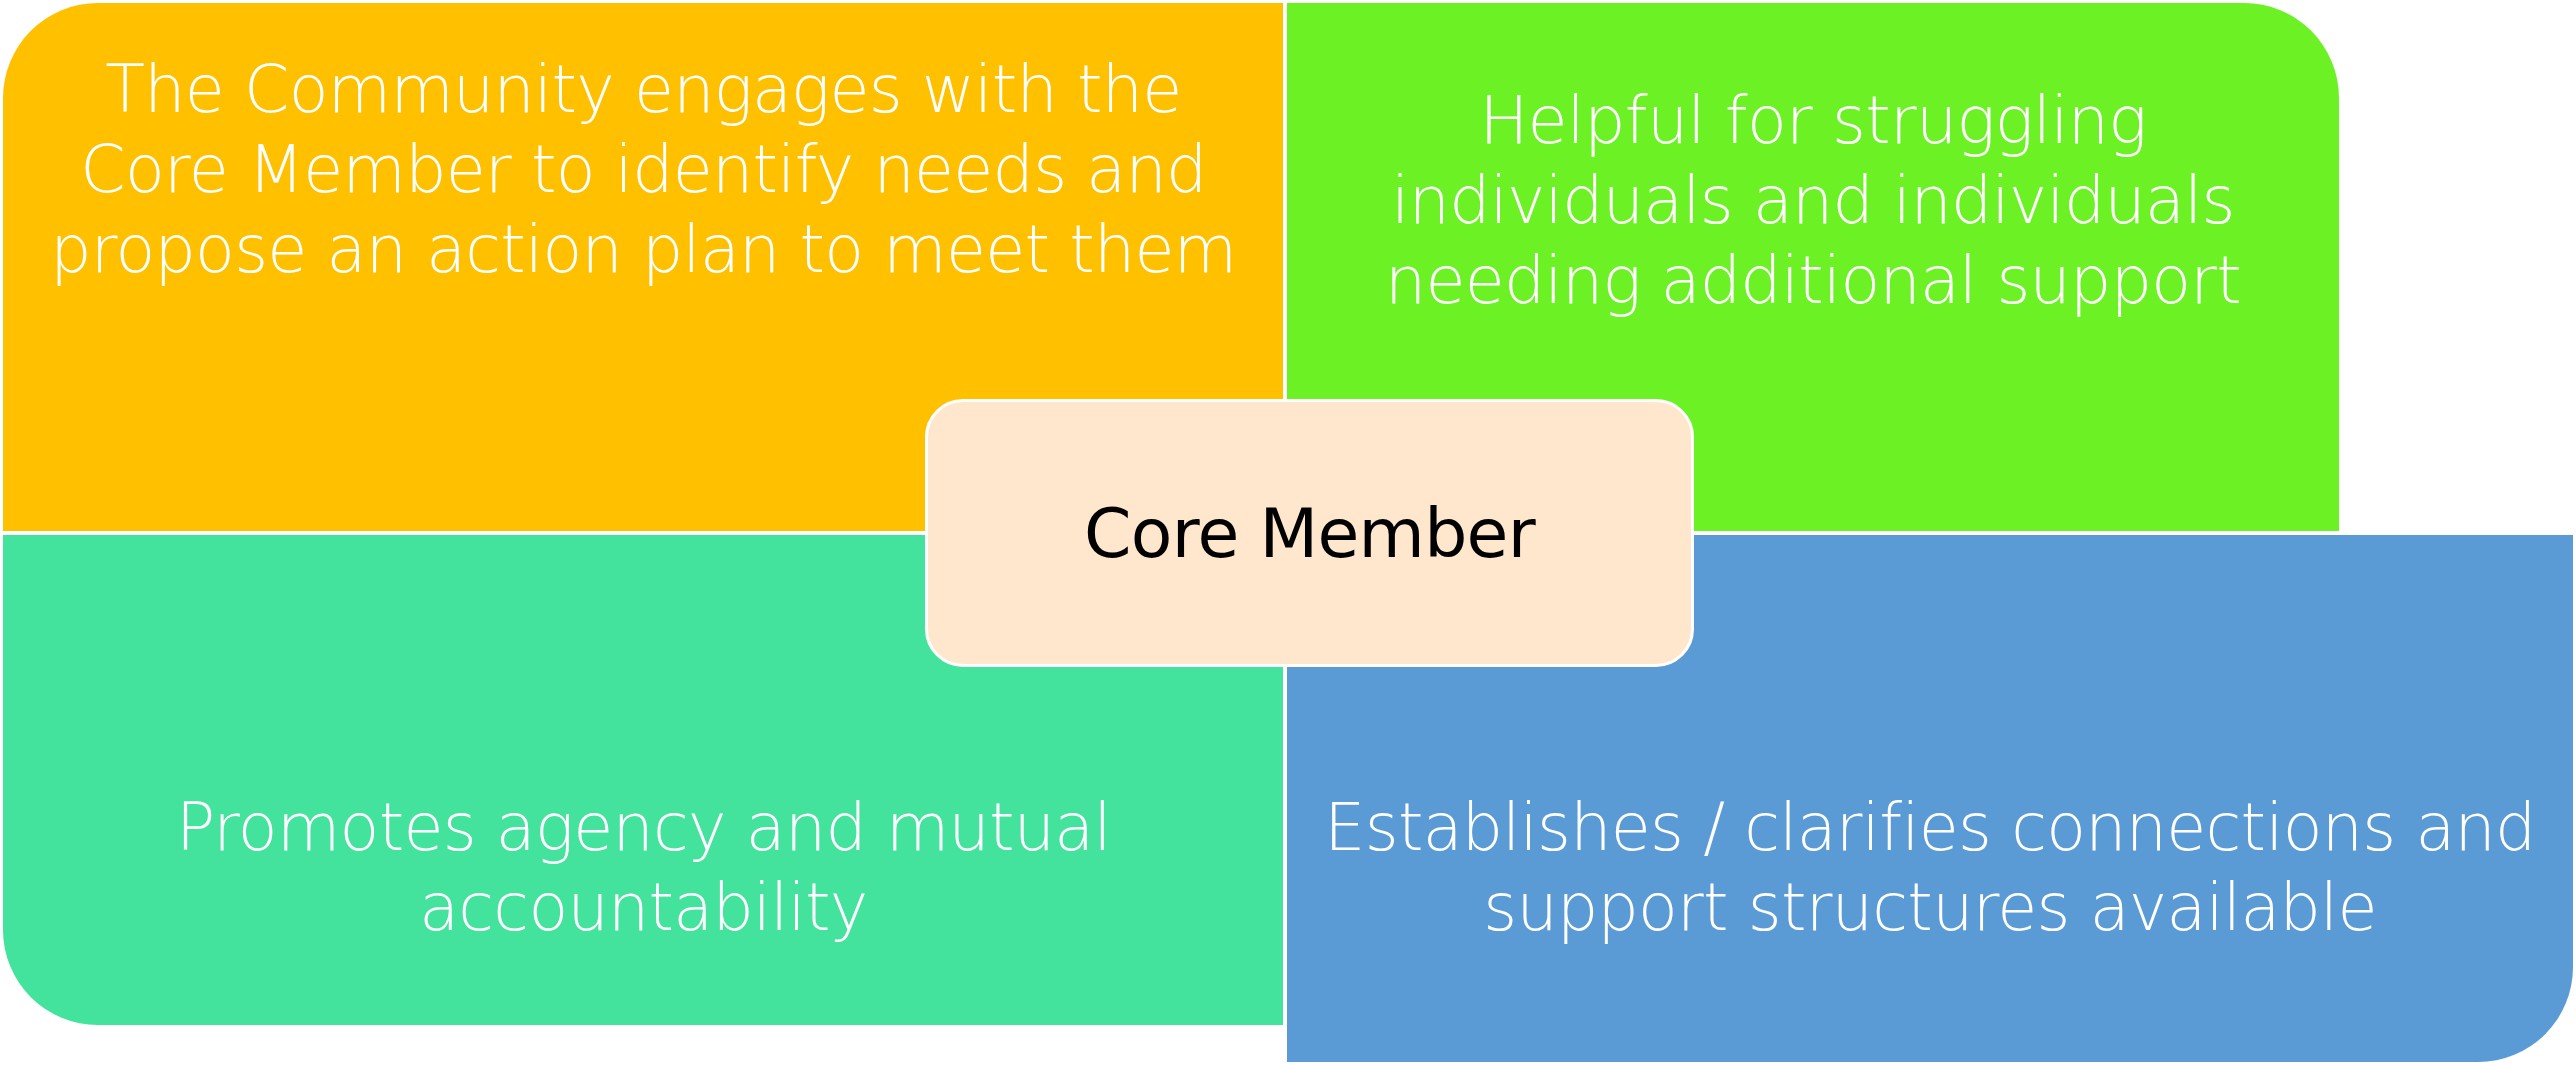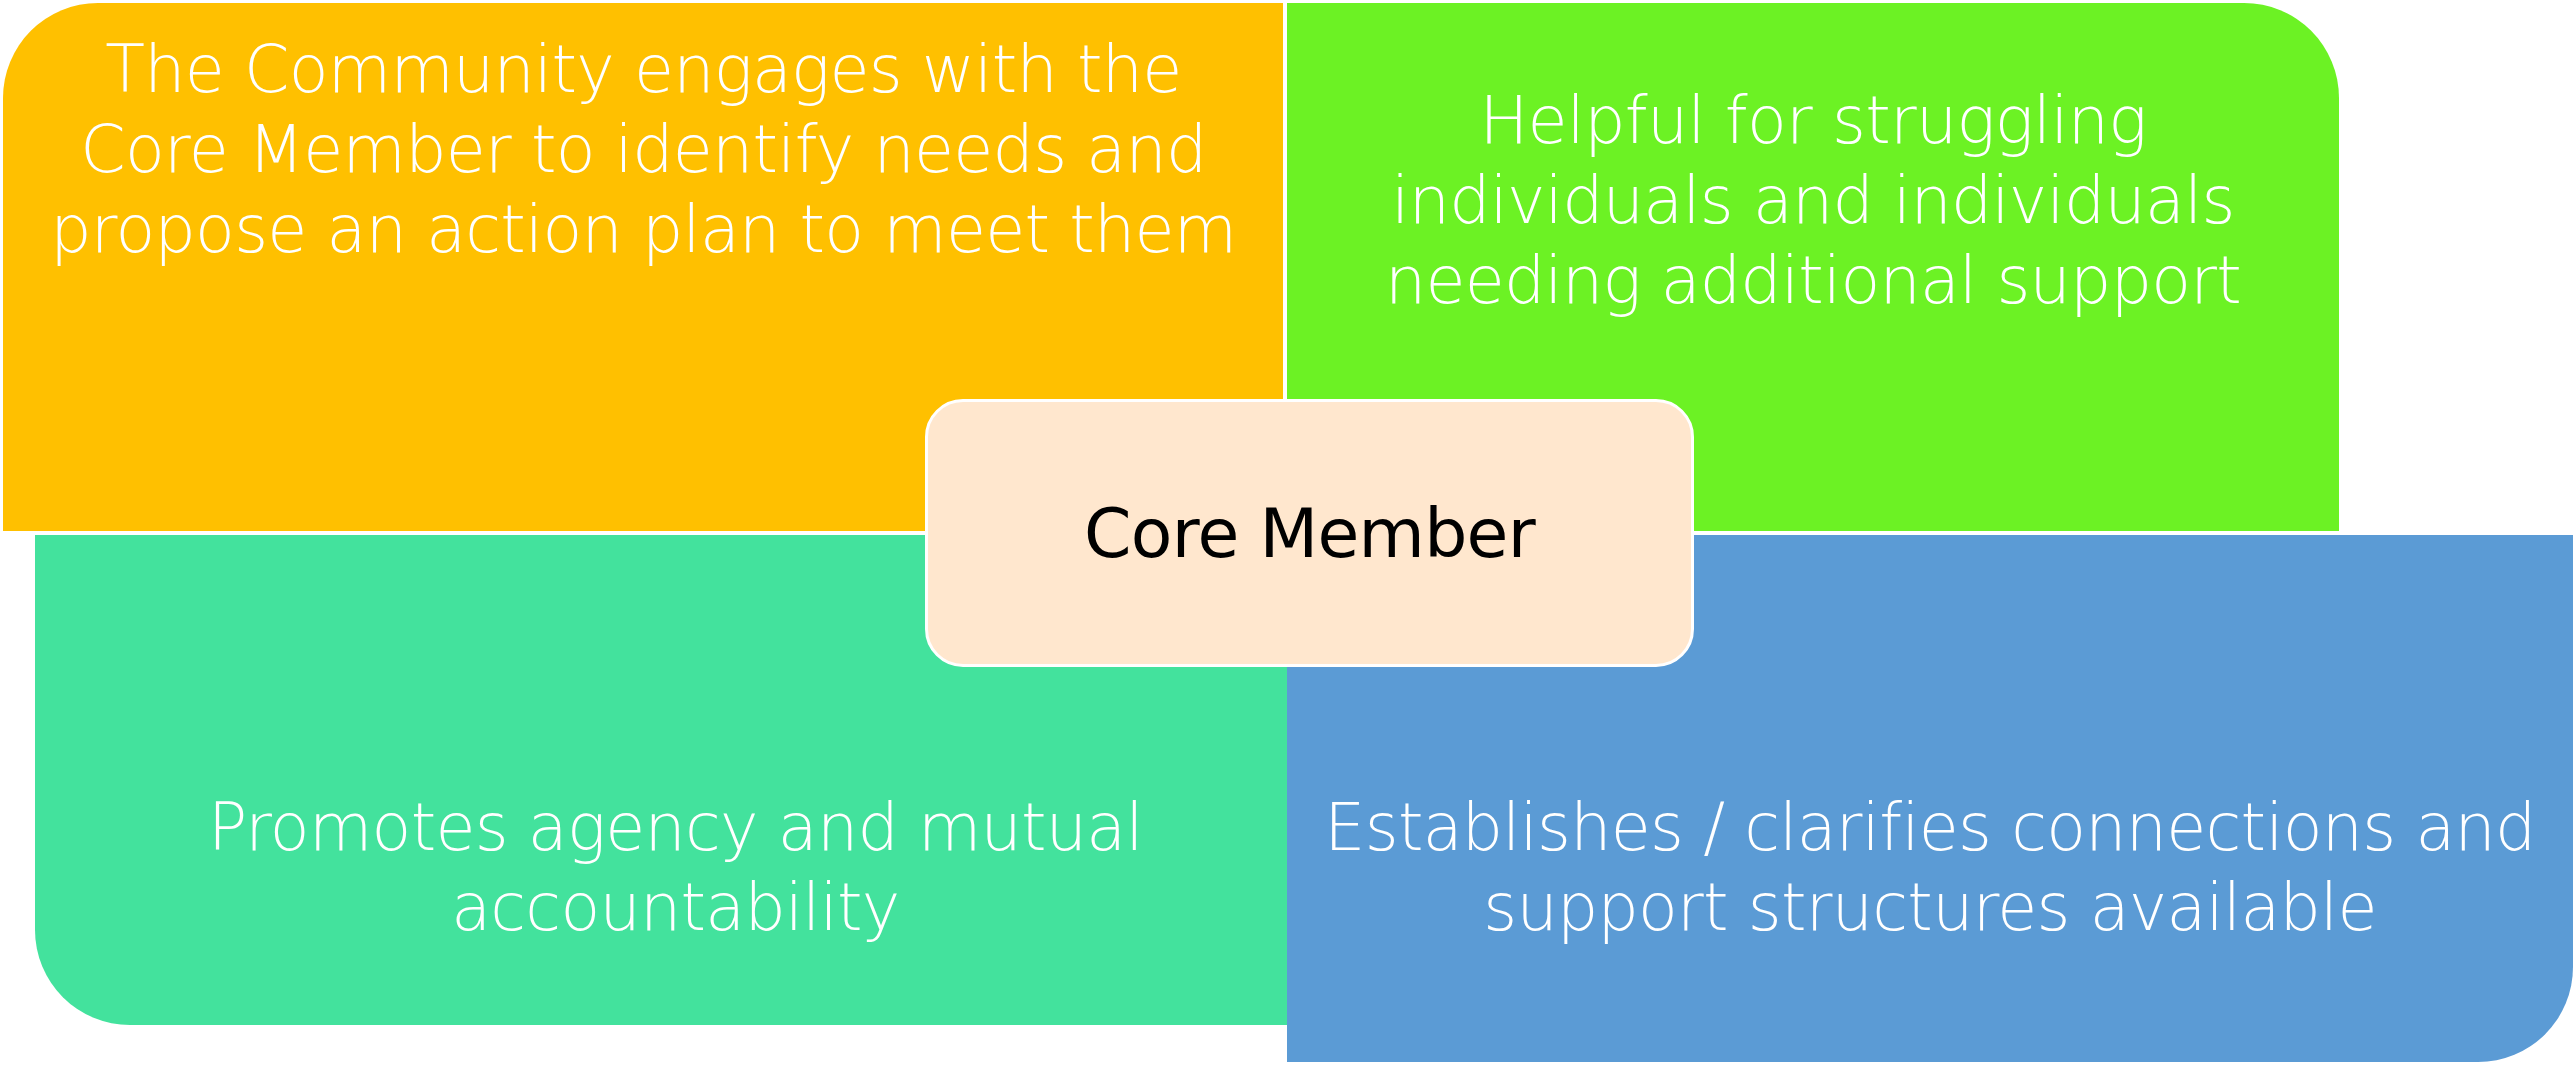--- a/index.html
+++ b/index.html
@@ -1,25 +1,25 @@
 <!DOCTYPE html>
 <html style="font-size:10.8px"><head>
 <meta charset="utf-8">
 <style>
   html, body { margin: 0; padding: 0; background: #ffffff; }
   body { width: 2576px; height: 1065px; position: relative; overflow: hidden;
          font-family: "DejaVu Sans", sans-serif; }
   .quad { position: absolute; box-sizing: border-box; }
   .q-tl { left: 3.4px; top: 3.4px; width: 1280px; height: 528px; border-top-left-radius: 95px; }
   .q-tr { left: 1287px; top: 3.4px; width: 1052px; height: 528px; border-top-right-radius: 95px; padding-left: 39px; }
-  .q-bl { left: 3.4px; top: 535px; width: 1280px; height: 490px; border-bottom-left-radius: 95px; margin-left: 32px; }
+  .q-bl { left: 3.4px; top: 535px; width: 1280px; height: 490px; border-bottom-left-radius: 95px; }
   .q-br { left: 1287px; top: 535px; width: 1286px; height: 527px; border-bottom-right-radius: 95px; padding-left: 22px; }
   .qtext { position: absolute; left: 0; right: 0; text-align: center; color: #ffffff;
            font-size: 65px; line-height: 80px; font-weight: 300; letter-spacing: -0.7px; }
-  .q-tl .qtext { top: 27px; padding: 0 41px; }
+  .q-tl .qtext { top: 47px; padding: 0 41px; }
   .q-tr .qtext { top: 78px; padding: 0 34px; }
   .q-bl .qtext { top: 253px; padding: 0 101px; }
   .q-br .qtext { top: 253px; padding: 0 34px; }
   .center { position: absolute; left: 901px; top: 399px; width: 769px; height: 268px;
             box-sizing: border-box; border: 3.4px solid #ffffff; border-radius: 38px;
             display: flex; align-items: center; justify-content: center; margin-left: 24px; }
   .center-label { font-size: 68px; color: #000000; font-weight: 400; letter-spacing: -0.7px; }
 </style>
 </head>
 <body>

